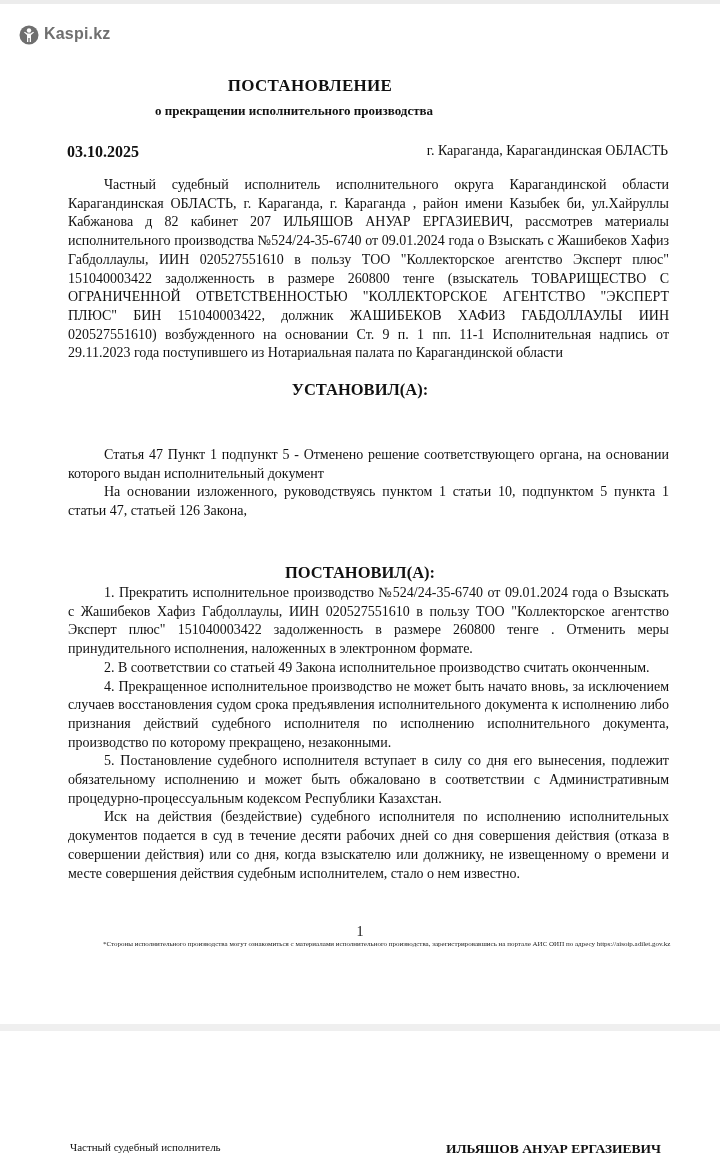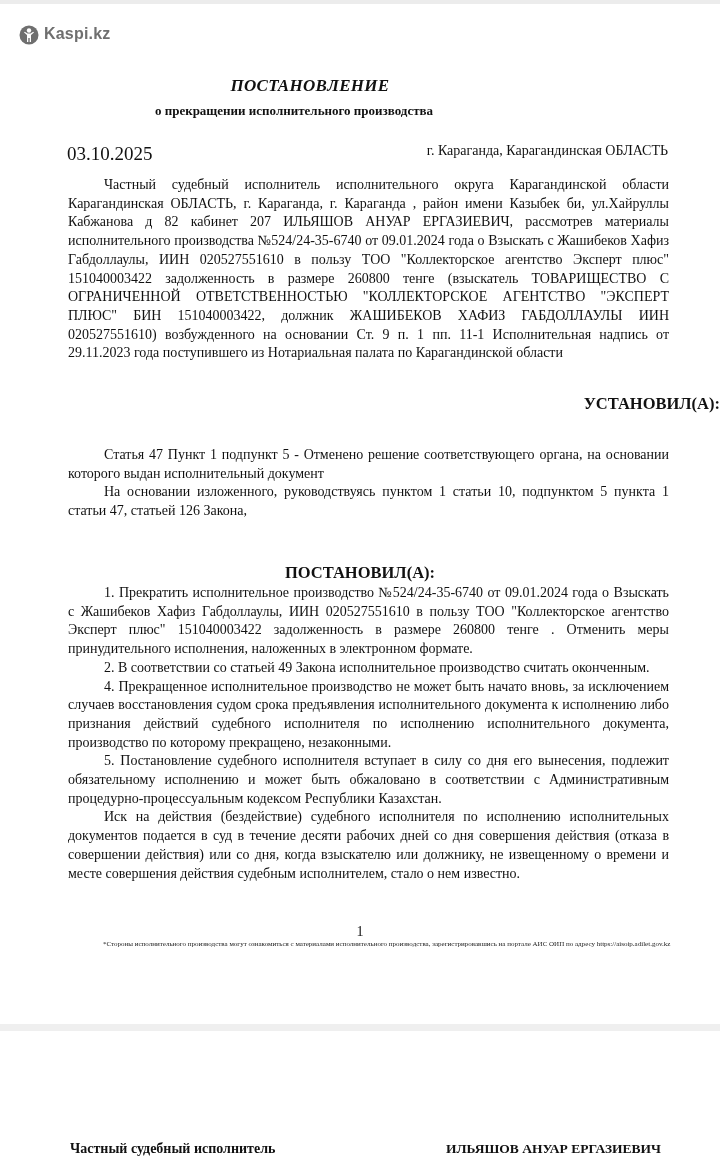--- a/index.html
+++ b/index.html
@@ -2,36 +2,36 @@
 <html><head>
 <meta charset="utf-8">
 <style>
   html, body { margin: 0; padding: 0; background: #ffffff; }
   body { width: 720px; height: 1159px; position: relative; overflow: hidden; color: #111; font-family: "Liberation Serif", serif; }
   .topstrip { position: absolute; left: 0; top: 0; width: 720px; height: 4px; background: #ececec; }
   .logo { position: absolute; left: 19px; top: 25px; display: flex; gap: 5px; }
   .logo-icon { width: 20px; height: 20px; }
   .logo-text { font-family: "Liberation Sans", sans-serif; font-weight: bold; font-size: 16px; color: #6f6f6f; letter-spacing: 0.2px; }
   .page { position: absolute; left: 0; top: 0; width: 720px; }
-  .title { position: absolute; left: 0; width: 620px; top: 76px; text-align: center; font-weight: bold; font-size: 17px; letter-spacing: 0.3px; font-style: italic; }
+  .title { position: absolute; left: 0; width: 620px; top: 76px; text-align: center; font-weight: bold; font-size: 17px; letter-spacing: 0.3px; }
   .subtitle { position: absolute; left: 0; width: 588px; top: 103px; text-align: center; font-weight: bold; font-size: 13px; }
-  .date { position: absolute; left: 67px; top: 143px; font-size: 19px; }
+  .date { position: absolute; left: 67px; top: 143px; font-size: 16px; font-weight: bold; }
   .place { position: absolute; right: 52px; top: 143px; font-size: 14px; }
   .body-block { position: absolute; left: 68px; width: 601px; font-size: 14px; line-height: 18.7px; text-align: justify; }
   .body-block p { margin: 0; text-indent: 36px; }
   .p-intro { top: 176px; }
   .h-section { position: absolute; left: 0; width: 720px; text-align: center; font-weight: bold; font-size: 16.5px; }
-  .h-established { top: 394px; text-align: right; }
+  .h-established { top: 380px; }
   .h-resolved { top: 547px; margin-top: 16px; }
   .p-established { top: 446px; }
   .p-resolved { top: 573px; margin-top: 11px; }
   .page-number { position: absolute; left: 0; width: 720px; top: 924px; text-align: center; font-size: 14px; }
   .footnote { position: absolute; left: 103px; top: 939px; width: 570px; font-size: 7px; line-height: 10px; color: #222; }
   .separator { position: absolute; left: 0; top: 1024px; width: 720px; height: 7px; background: #efefef; }
-  .sign-role { position: absolute; left: 70px; top: 1141px; font-weight: bold; font-size: 14px; }
+  .sign-role { position: absolute; left: 70px; top: 1141px; font-weight: normal; font-size: 11px; }
   .sign-name { position: absolute; left: 432px; top: 1141px; font-weight: bold; font-size: 13.5px; margin-left: 14px; }
 </style>
 </head>
 <body>
 
 <div class="topstrip"></div>
 
 <div class="logo">
   <svg class="logo-icon" viewBox="0 0 20 20">
     <circle cx="10" cy="10" r="9.5" fill="#6f6f6f"></circle>

